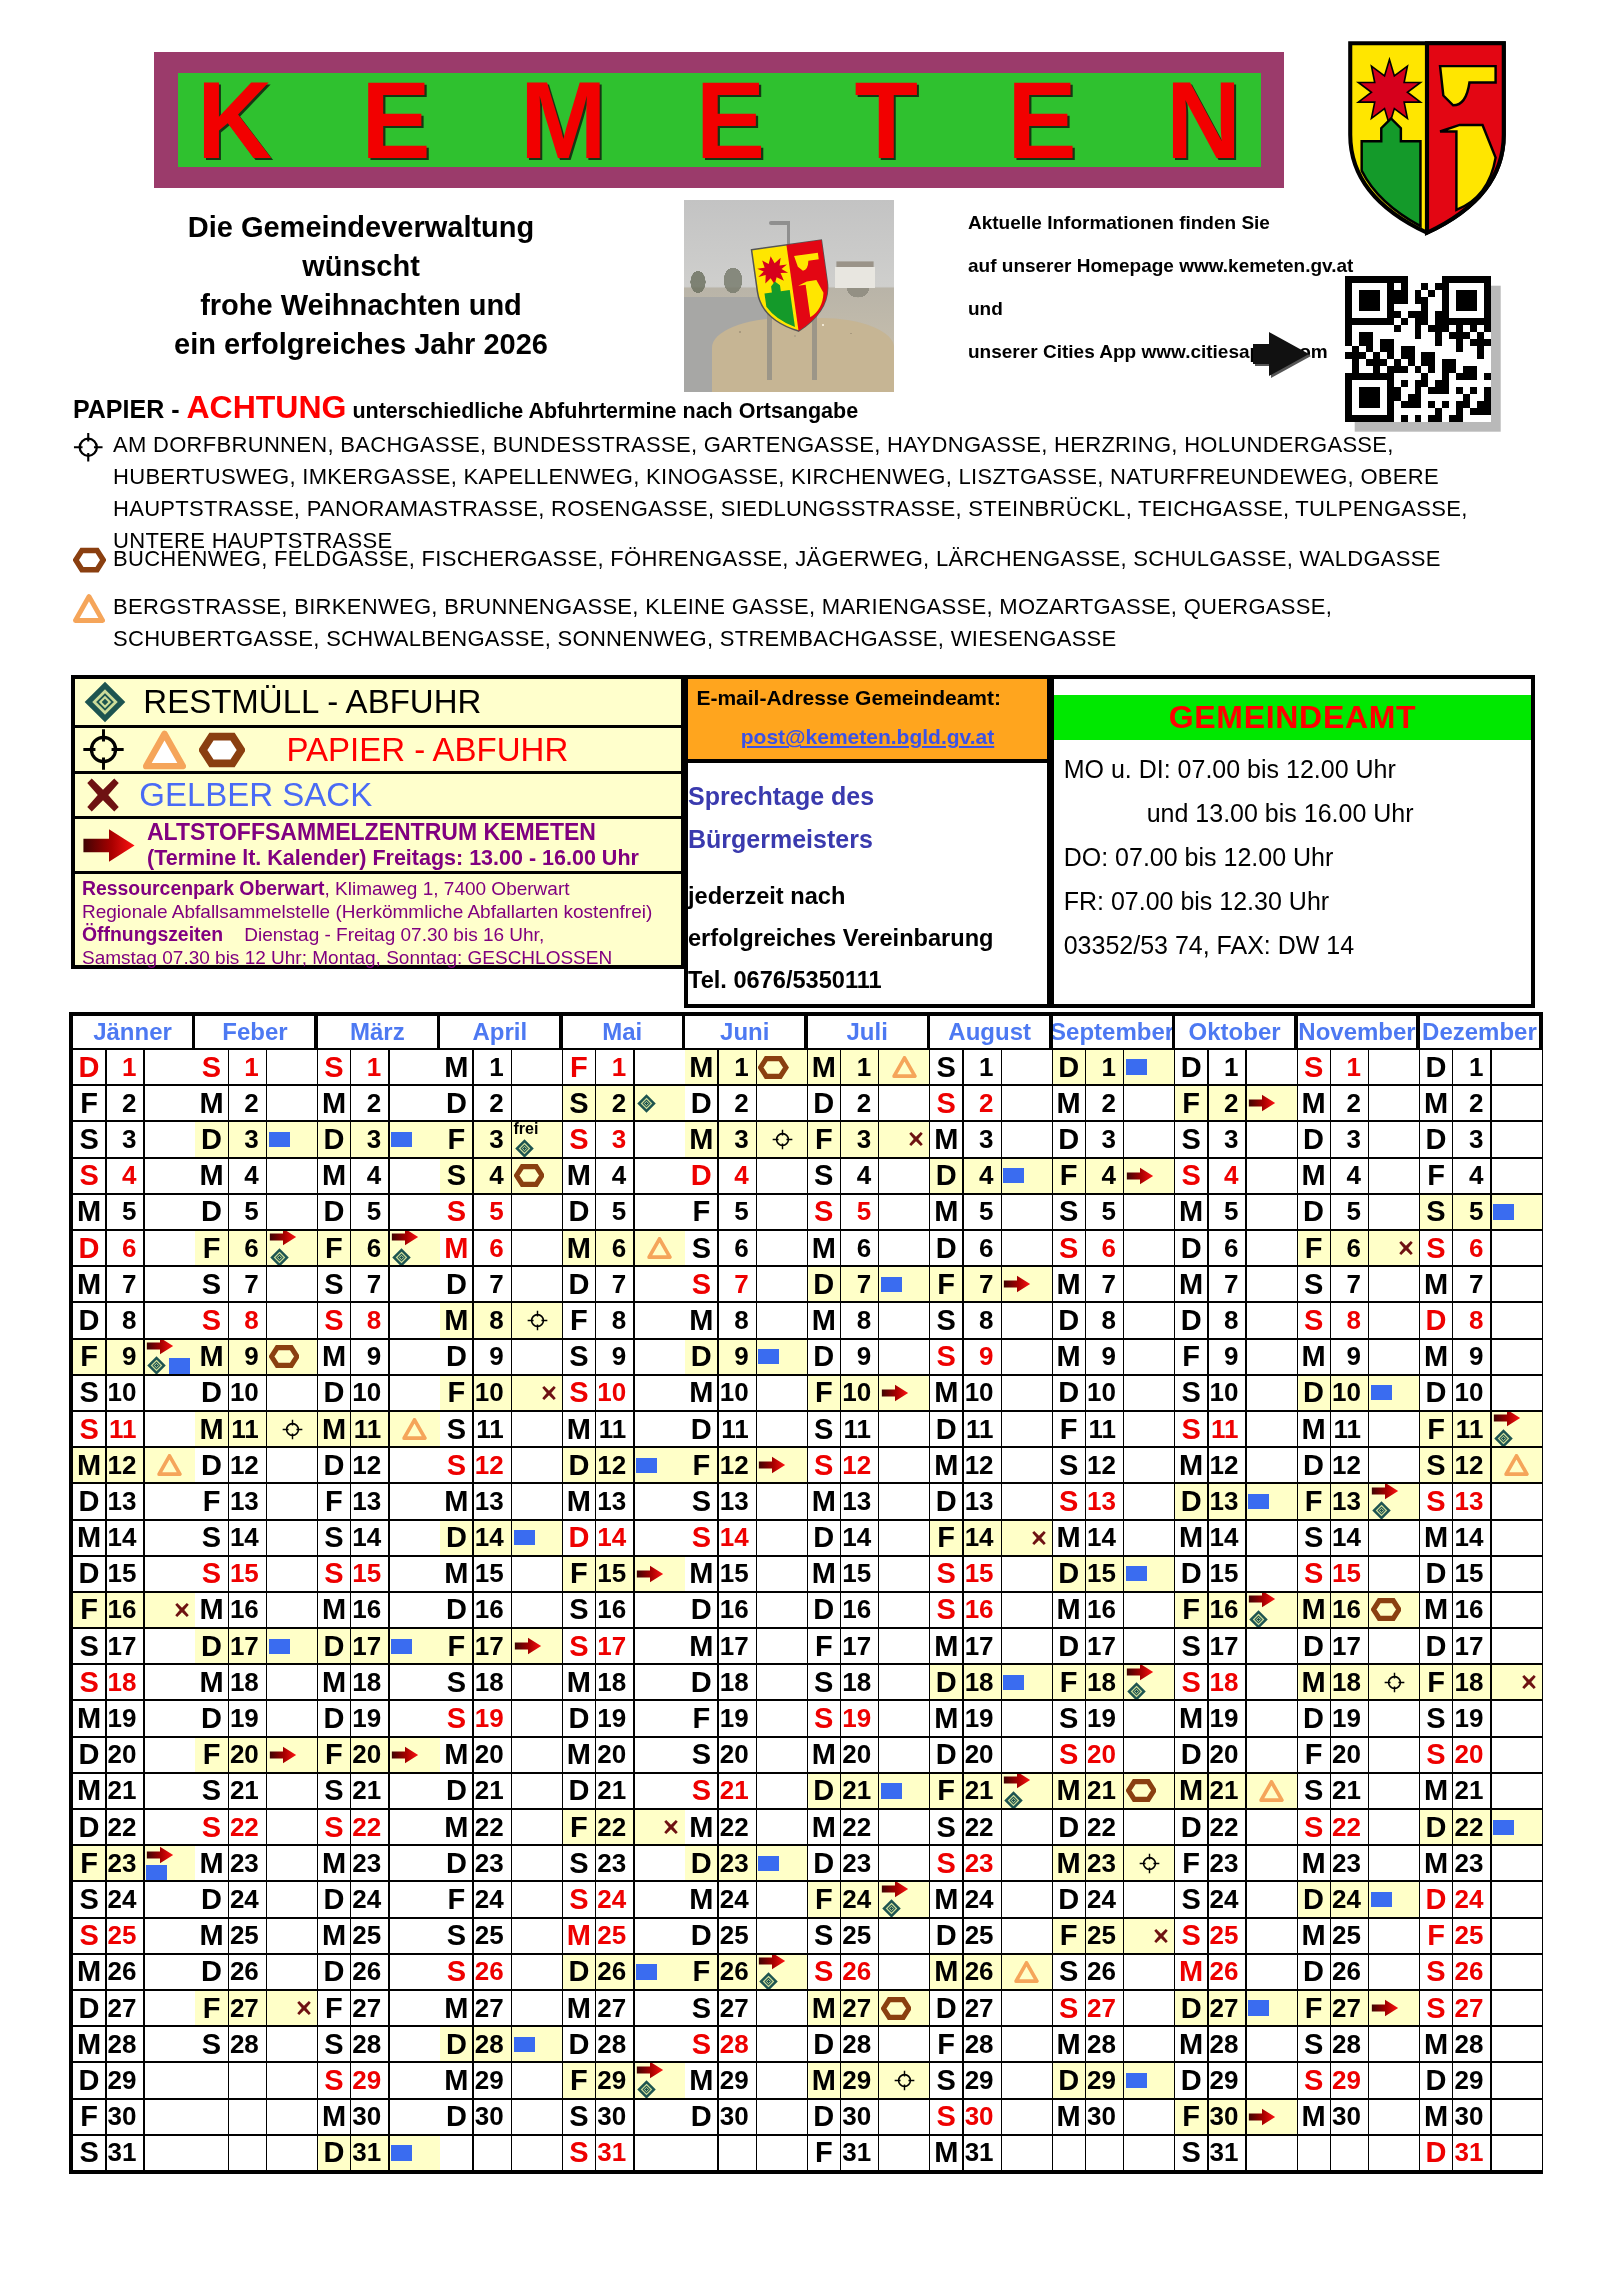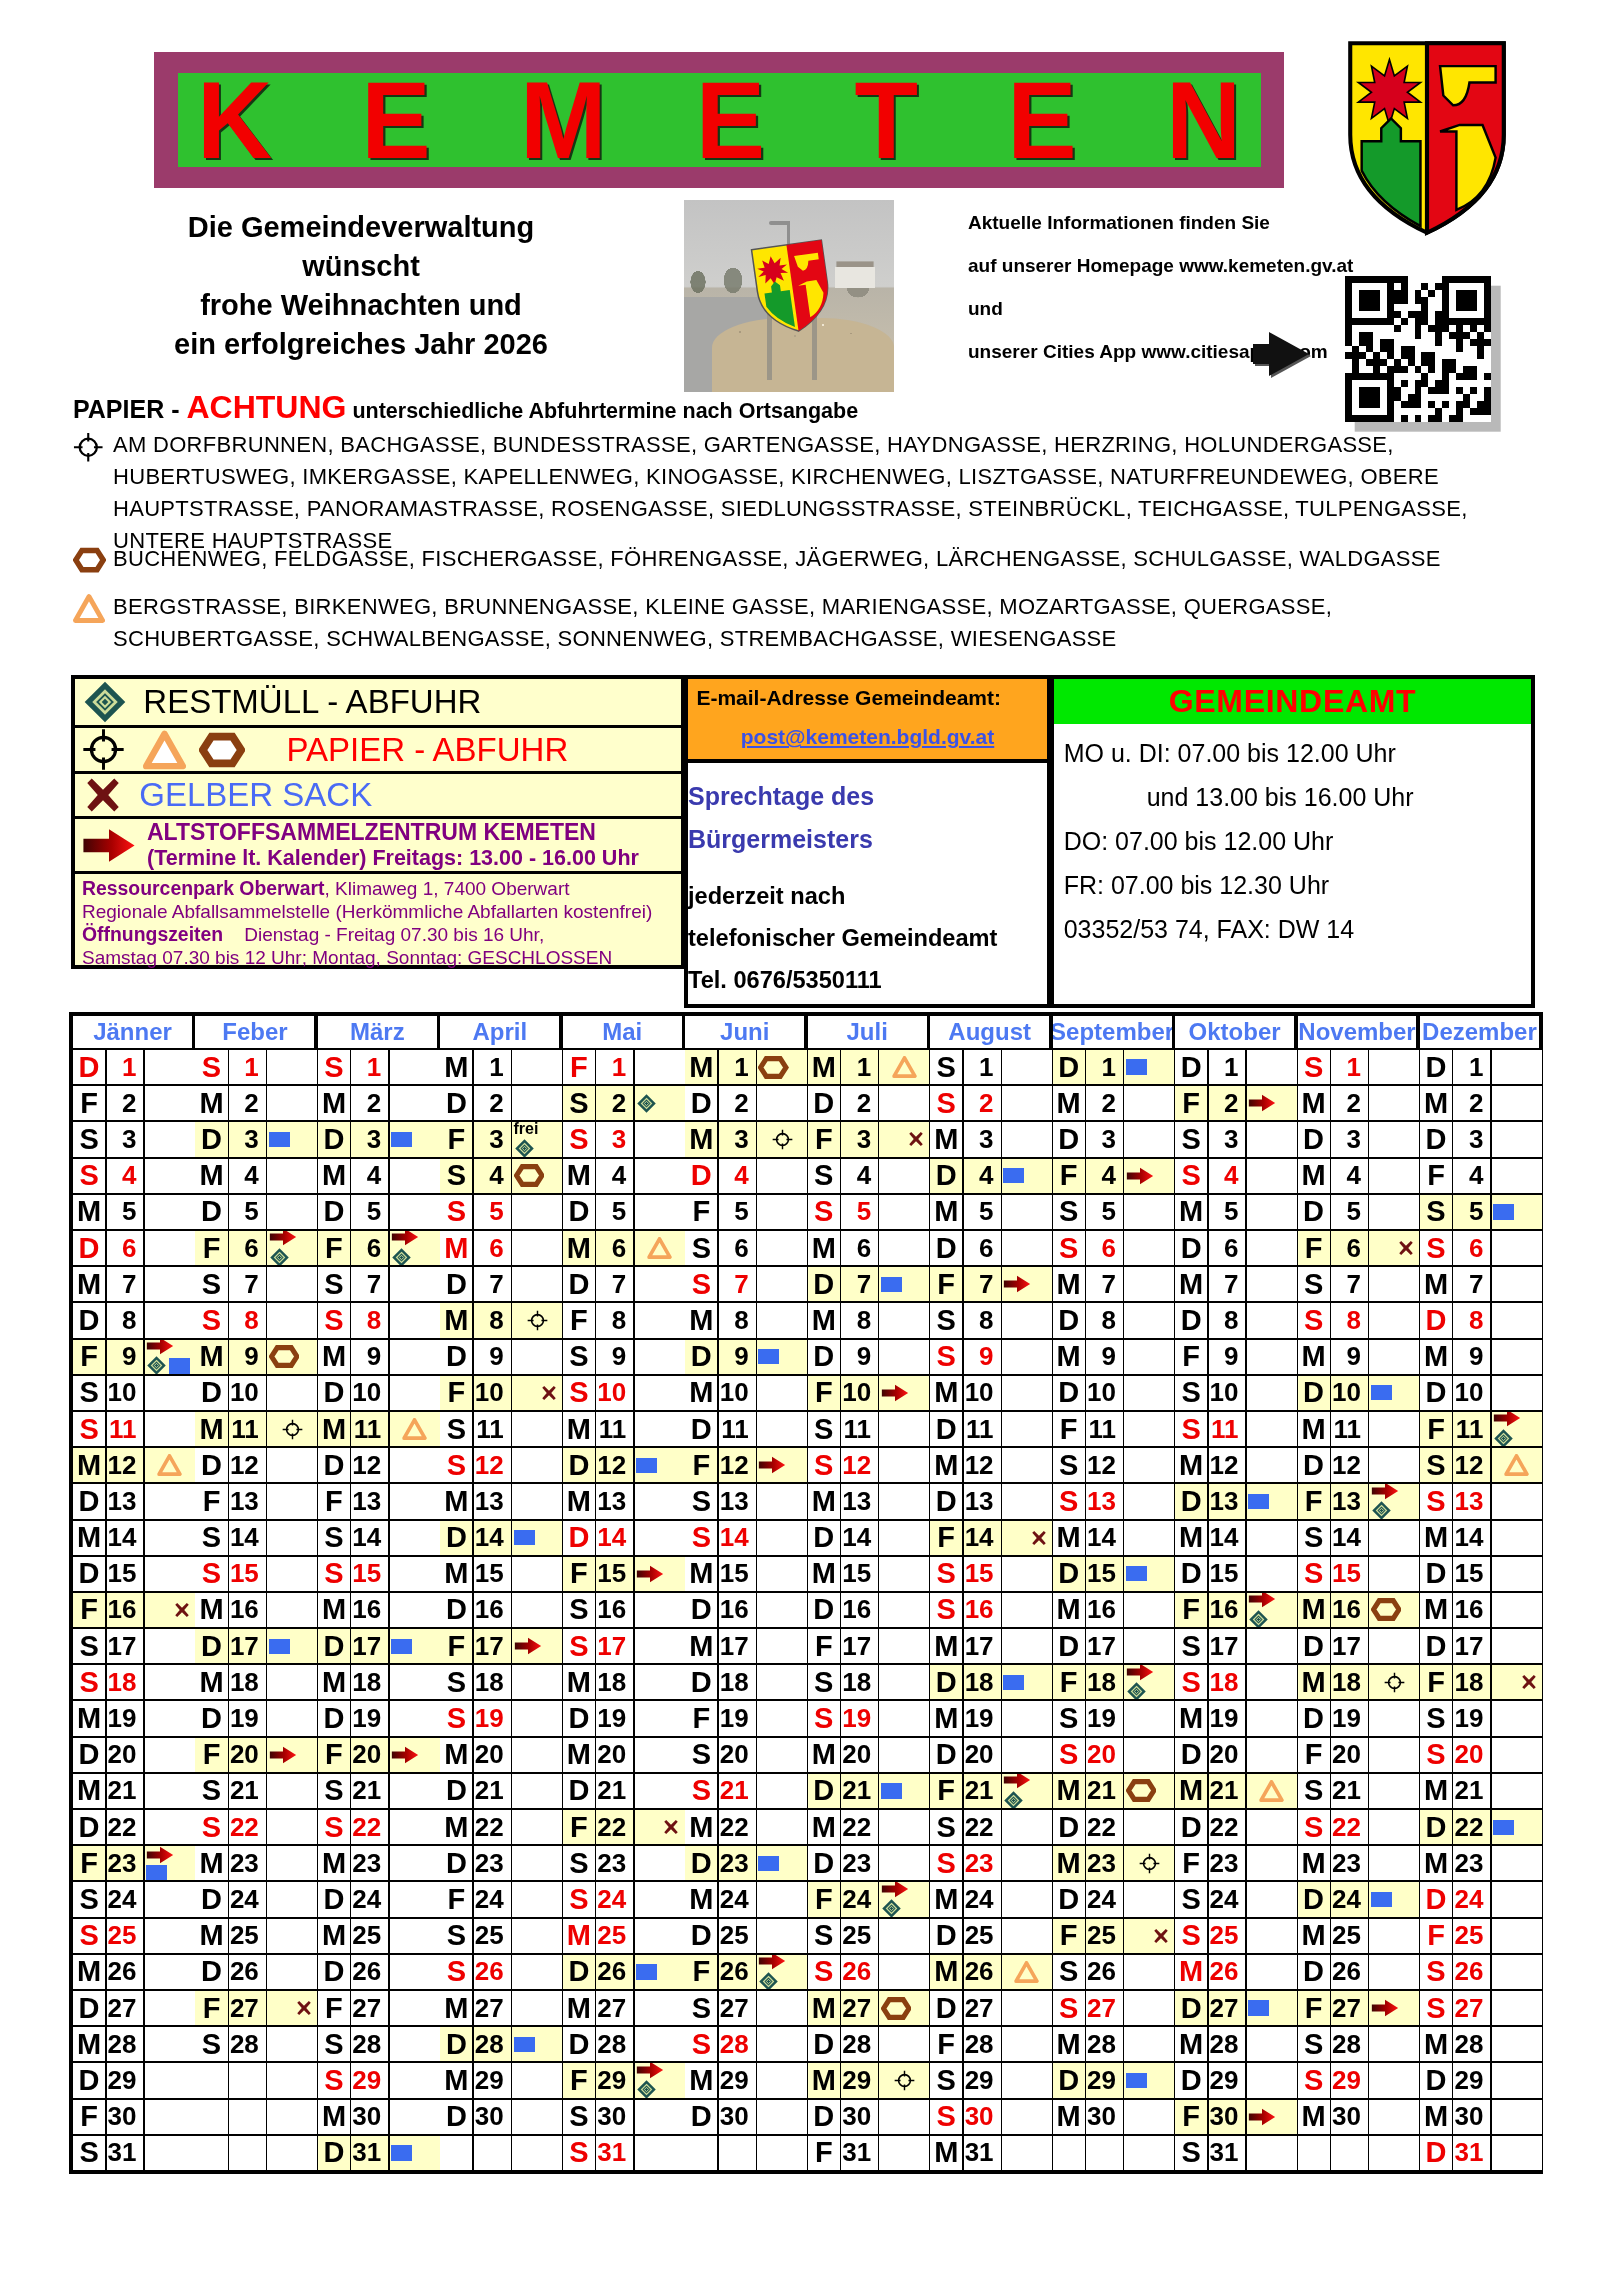--- a/index.html
+++ b/index.html
@@ -82,21 +82,21 @@
   .email-part{background:#ffa51e;border-bottom:4.2px solid #000;padding:7px 5.6px 9.7px 5.6px;text-align:center;}
   .email-label{font-size:21px;font-weight:bold;text-align:left;padding-left:2.8px;}
   .email-link{display:inline-block;margin-top:15.3px;font-size:21px;font-weight:bold;color:#3a52e8;text-decoration:underline;}
   .sprech{flex:1;padding-top:12.5px;}
   .sprech .b1{color:#3a3aae;font-size:25px;font-weight:bold;line-height:43px;}
   .sprech .b2{font-size:23.6px;font-weight:bold;line-height:42px;}
   .sprech .gap{height:14px;}
   
   .amt-box{left:1050px;top:675px;width:485px;height:333px;background:#fff;}
   .amt-head{background:#00e800;text-align:center;font-size:32px;font-weight:bold;color:#f00;
-            padding:4.2px 0;letter-spacing:0.7px;}
+            padding:4.2px 0;letter-spacing:0.7px;margin-top:16px;}
   .amt-body{padding:7px 4.2px 0 9.7px;font-size:25px;line-height:44px;}
   .amt-pv{color:#2547dd;text-decoration:underline;font-size:26px;}
   .amt-indent{padding-left:83px;}
   
   .calendar{position:absolute;left:69px;top:1012px;width:1466px;height:1154px;
             border:4.9px solid #000;background:#000;display:flex;gap:3.5px;box-sizing:content-box;}
   .month-col{flex:1 1 0;background:#000;display:grid;grid-template-rows:32px repeat(31,1fr);gap:2px;min-width:0;}
   .month-header{background:#fff;color:#4d79f2;font-size:24px;font-weight:bold;text-align:center;
             display:flex;align-items:center;justify-content:center;overflow:hidden;white-space:nowrap;}
   .day-row{display:grid;grid-template-columns:27% 31% 42%;gap:1.4px;min-height:0;}
@@ -723,21 +723,21 @@
   <div class="box contact-box">
     <div class="email-part">
       <div class="email-label">E-mail-Adresse Gemeindeamt:</div>
       <a class="email-link" href="#">post@kemeten.bgld.gv.at</a>
     </div>
     <div class="sprech">
       <div class="b1">Sprechtage des</div>
       <div class="b1">Bürgermeisters</div>
       <div class="gap"></div>
       <div class="b2">jederzeit nach</div>
-      <div class="b2">telefonischer Gemeindeamt</div>
+      <div class="b2">erfolgreiches Vereinbarung</div>
       <div class="b2">Tel. 0676/5350111</div>
     </div>
   </div>
 
   <div class="box amt-box">
     <div class="amt-head">GEMEINDEAMT</div>
     <div class="amt-body">
       <div>MO u. DI: 07.00 bis 12.00 Uhr</div>
       <div class="amt-indent">und 13.00 bis 16.00 Uhr</div>
       <div>DO: 07.00 bis 12.00 Uhr</div>

